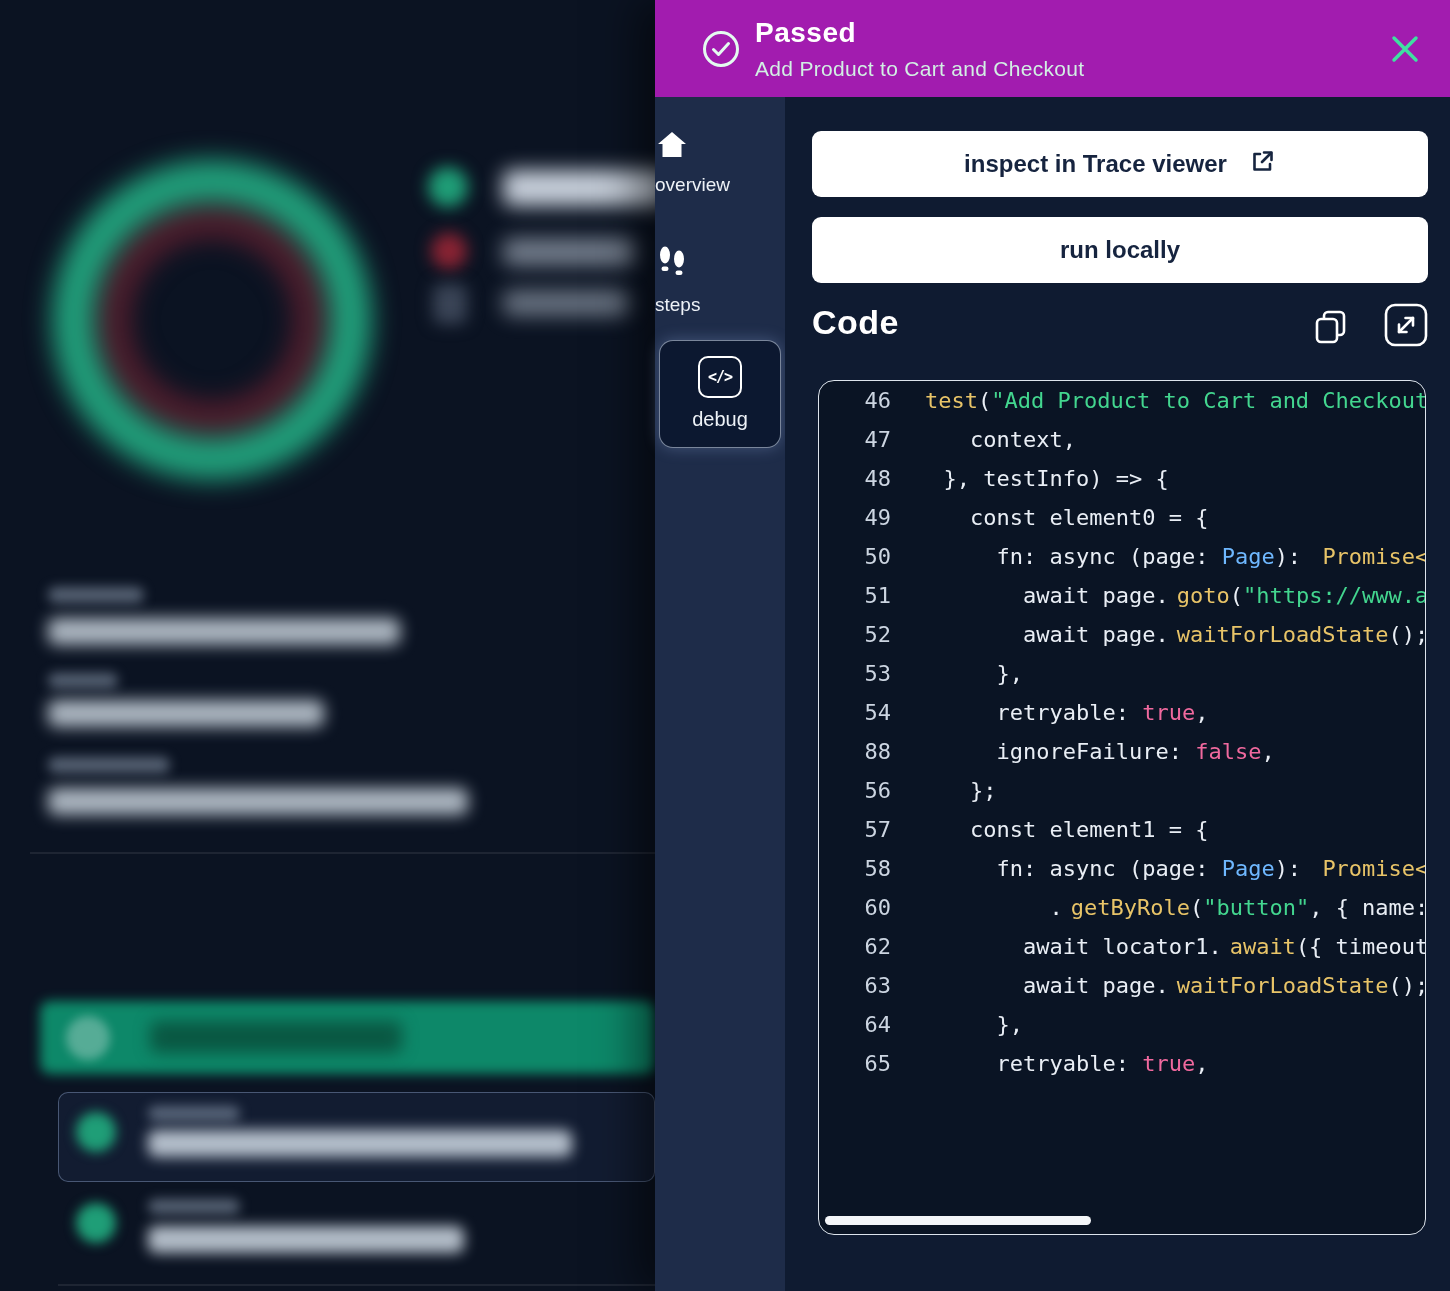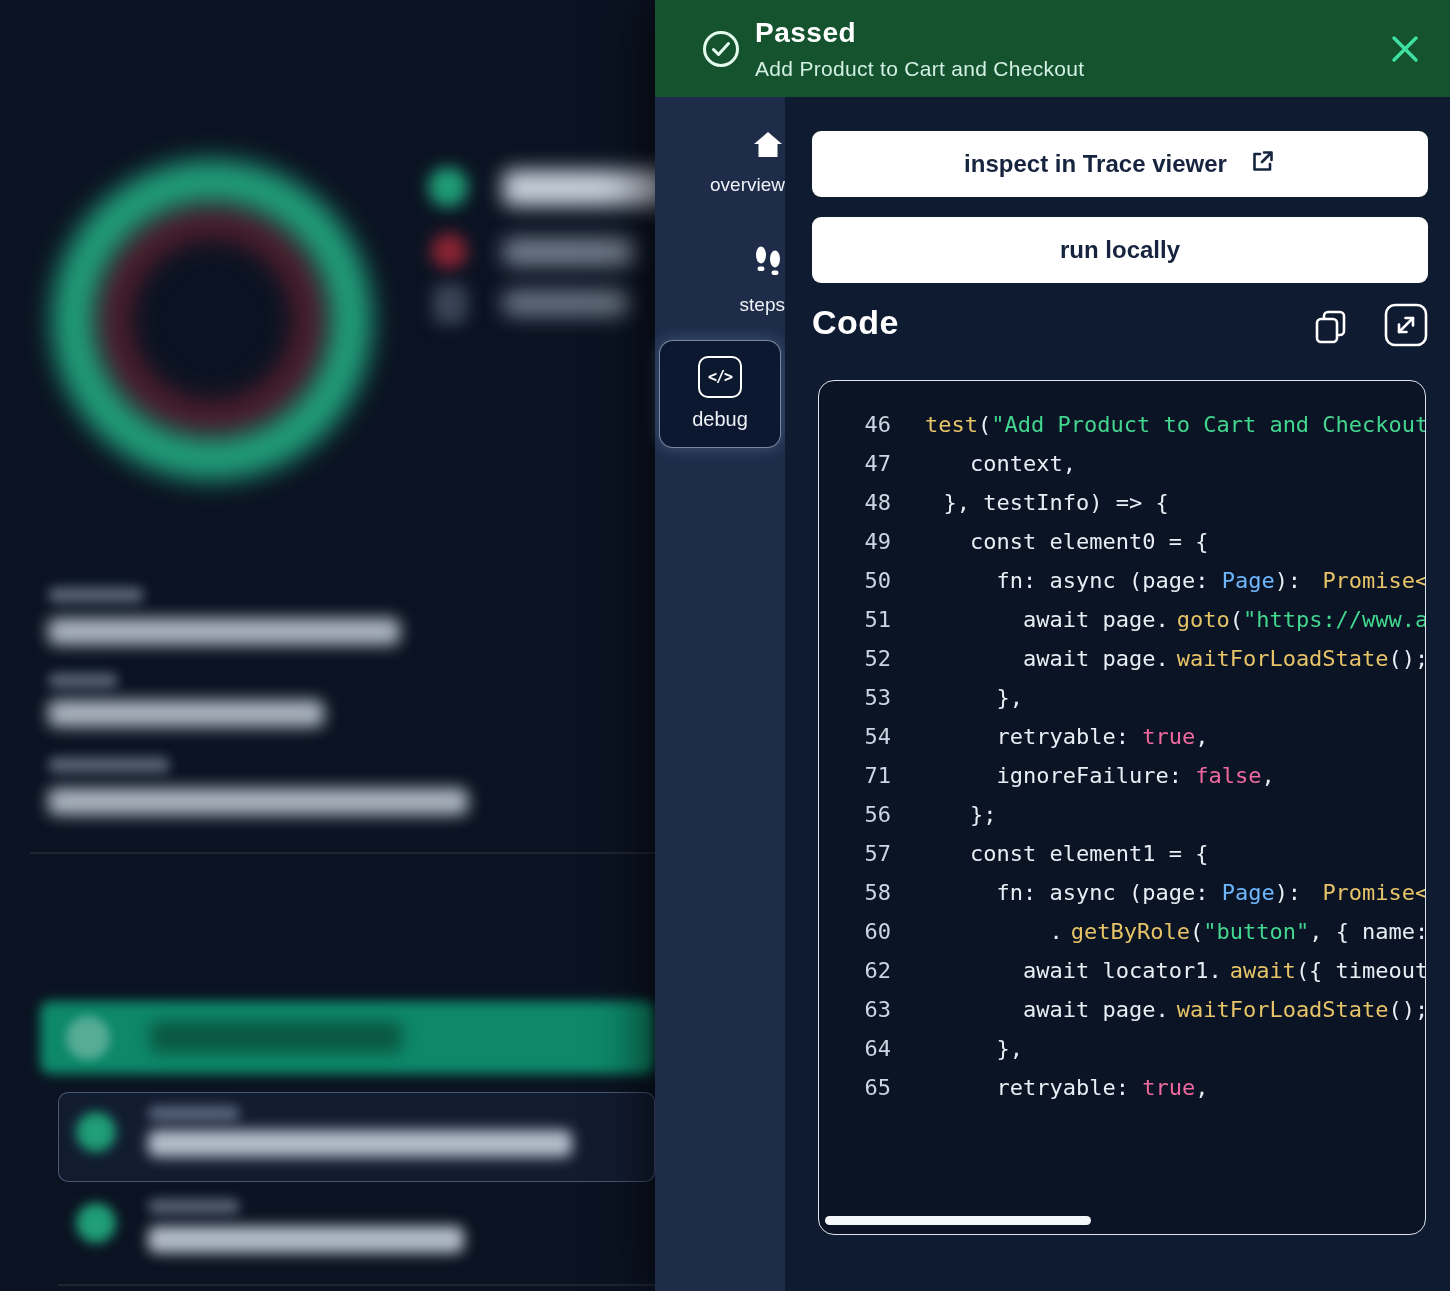--- a/index.html
+++ b/index.html
@@ -45,28 +45,28 @@
   .row1-value { left:148px; top:1130px; width:424px; height:27px; background:rgba(226,236,246,.78); filter:blur(7px); }
   .row2-dot { left:76px; top:1203px; width:40px; height:40px; background:#1f9e77; filter:blur(6px); }
   .row2-label { left:148px; top:1199px; width:92px; height:15px; background:rgba(160,176,196,.5); filter:blur(6px); }
   .row2-value { left:148px; top:1226px; width:316px; height:27px; background:rgba(226,236,246,.78); filter:blur(7px); }
   .bg-divider-1 { left:30px; top:852px; width:625px; }
   .bg-divider-2 { left:58px; top:1284px; width:597px; }
 
   
   .panel { position:absolute; left:655px; top:0; width:795px; height:1291px;
     box-shadow:-18px 0 40px rgba(0,0,0,.5); }
-  .panel-header { position:absolute; left:0; top:0; width:795px; height:97px; background:#14532d; }
+  .panel-header { position:absolute; left:0; top:0; width:795px; height:97px; background:#a21caf; }
   .status-icon { position:absolute; left:46px; top:29px; width:40px; height:40px; }
   .hdr-title { position:absolute; left:100px; top:17px; font-size:28px; font-weight:bold; color:#ffffff; letter-spacing:.5px; }
   .hdr-sub { position:absolute; left:100px; top:57px; font-size:21px; color:#d2f0e4; letter-spacing:.3px; }
   .close-btn { position:absolute; right:26px; top:30px; width:38px; height:38px; cursor:pointer; }
 
   .rail { position:absolute; left:0; top:97px; width:130px; height:1194px; background:#1e2c49; }
-  .rail-item { position:absolute; left:0; width:130px; display:flex; flex-direction:column; align-items:flex-end; cursor:pointer; }
+  .rail-item { position:absolute; left:0; width:130px; display:flex; flex-direction:column; align-items:flex-start; cursor:pointer; }
   .rail-item-overview { top:32px; }
   .rail-item-steps { top:148px; }
   .rail-label { margin-top:9px; font-size:19px; color:#eef2f7; }
   .rail-active { position:absolute; left:4px; top:243px; width:122px; height:108px;
     background:#0c1830; border:1.5px solid rgba(214,226,244,.55); border-radius:14px;
     box-shadow:0 0 16px rgba(170,196,255,.28); display:flex; flex-direction:column; align-items:center; cursor:pointer; }
   .debug-icon-box { margin-top:15px; width:44px; height:42px; border:2.5px solid #ffffff; border-radius:10px;
     display:flex; align-items:center; justify-content:center;
     font-family:"DejaVu Sans Mono", monospace; font-weight:bold; font-size:15px; color:#ffffff; letter-spacing:-1px; }
   .rail-active .rail-label { margin-top:10px; font-size:20px; }
@@ -76,21 +76,21 @@
     display:flex; align-items:center; justify-content:center; gap:22px;
     font-family:"Liberation Sans", sans-serif; font-size:24px; font-weight:bold; color:#16243f; cursor:pointer; }
   .btn-inspect { top:34px; }
   .btn-run { top:120px; }
 
   .code-title { position:absolute; left:27px; top:206px; font-size:34px; font-weight:bold; color:#ffffff; letter-spacing:.5px; }
   .copy-btn { position:absolute; left:527px; top:211px; width:38px; height:38px; cursor:pointer; }
   .expand-btn { position:absolute; left:598px; top:205px; width:46px; height:46px; cursor:pointer; }
 
   .code-block { position:absolute; left:33px; top:283px; width:608px; height:855px;
-    background:#0a1424; border:1.5px solid #dde4ec; border-radius:16px; overflow:hidden; padding-top:24px; }
+    background:#0a1424; border:1.5px solid #dde4ec; border-radius:16px; overflow:hidden; }
   .code-line { display:flex; height:39px; line-height:39px;
     font-family:"DejaVu Sans Mono", monospace; font-size:22px; white-space:pre; }
   .line-no { width:72px; text-align:right; color:#ccd5e1; flex:none; }
   .line-code { margin-left:26px; color:#e9eef5; }
   .tok-p { color:#e9eef5; }
   .tok-y { color:#e8c468;margin-left:8px; }
   .tok-g { color:#43d68f; }
   .tok-pk { color:#f0699e; }
   .tok-b { color:#6fb8ff; }
   .code-hscrollbar { position:absolute; left:6px; top:835px; width:266px; height:9px; background:#f4f6f9; border-radius:5px; cursor:pointer; }
@@ -222,21 +222,21 @@
         <div id="code-lines">
             <div class="code-line"><span class="line-no">46</span><span class="line-code"><span class="tok-y">test</span><span class="tok-p">(</span><span class="tok-g">"Add Product to Cart and Checkout</span></span></div>
             <div class="code-line"><span class="line-no">47</span><span class="line-code"><span class="tok-p">    context,</span></span></div>
             <div class="code-line"><span class="line-no">48</span><span class="line-code"><span class="tok-p">  }, testInfo) =&gt; {</span></span></div>
             <div class="code-line"><span class="line-no">49</span><span class="line-code"><span class="tok-p">    const element0 = {</span></span></div>
             <div class="code-line"><span class="line-no">50</span><span class="line-code"><span class="tok-p">      fn: async (page: </span><span class="tok-b">Page</span><span class="tok-p">): </span><span class="tok-y">Promise&lt;</span></span></div>
             <div class="code-line"><span class="line-no">51</span><span class="line-code"><span class="tok-p">        await page.</span><span class="tok-y">goto</span><span class="tok-p">(</span><span class="tok-g">"https://www.a</span></span></div>
             <div class="code-line"><span class="line-no">52</span><span class="line-code"><span class="tok-p">        await page.</span><span class="tok-y">waitForLoadState</span><span class="tok-p">();</span></span></div>
             <div class="code-line"><span class="line-no">53</span><span class="line-code"><span class="tok-p">      },</span></span></div>
             <div class="code-line"><span class="line-no">54</span><span class="line-code"><span class="tok-p">      retryable: </span><span class="tok-pk">true</span><span class="tok-p">,</span></span></div>
-            <div class="code-line"><span class="line-no">71</span><span class="line-code"><span class="tok-p">      ignoreFailure: </span><span class="tok-pk">false</span><span class="tok-p">,</span></span></div>
+            <div class="code-line"><span class="line-no">88</span><span class="line-code"><span class="tok-p">      ignoreFailure: </span><span class="tok-pk">false</span><span class="tok-p">,</span></span></div>
             <div class="code-line"><span class="line-no">56</span><span class="line-code"><span class="tok-p">    };</span></span></div>
             <div class="code-line"><span class="line-no">57</span><span class="line-code"><span class="tok-p">    const element1 = {</span></span></div>
             <div class="code-line"><span class="line-no">58</span><span class="line-code"><span class="tok-p">      fn: async (page: </span><span class="tok-b">Page</span><span class="tok-p">): </span><span class="tok-y">Promise&lt;</span></span></div>
             <div class="code-line"><span class="line-no">60</span><span class="line-code"><span class="tok-p">          .</span><span class="tok-y">getByRole</span><span class="tok-p">(</span><span class="tok-g">"button"</span><span class="tok-p">, { name:</span></span></div>
             <div class="code-line"><span class="line-no">62</span><span class="line-code"><span class="tok-p">        await locator1.</span><span class="tok-y">await</span><span class="tok-p">({ timeout</span></span></div>
             <div class="code-line"><span class="line-no">63</span><span class="line-code"><span class="tok-p">        await page.</span><span class="tok-y">waitForLoadState</span><span class="tok-p">();</span></span></div>
             <div class="code-line"><span class="line-no">64</span><span class="line-code"><span class="tok-p">      },</span></span></div>
             <div class="code-line"><span class="line-no">65</span><span class="line-code"><span class="tok-p">      retryable: </span><span class="tok-pk">true</span><span class="tok-p">,</span></span></div>
           </div>
         <div class="code-hscrollbar"></div>

